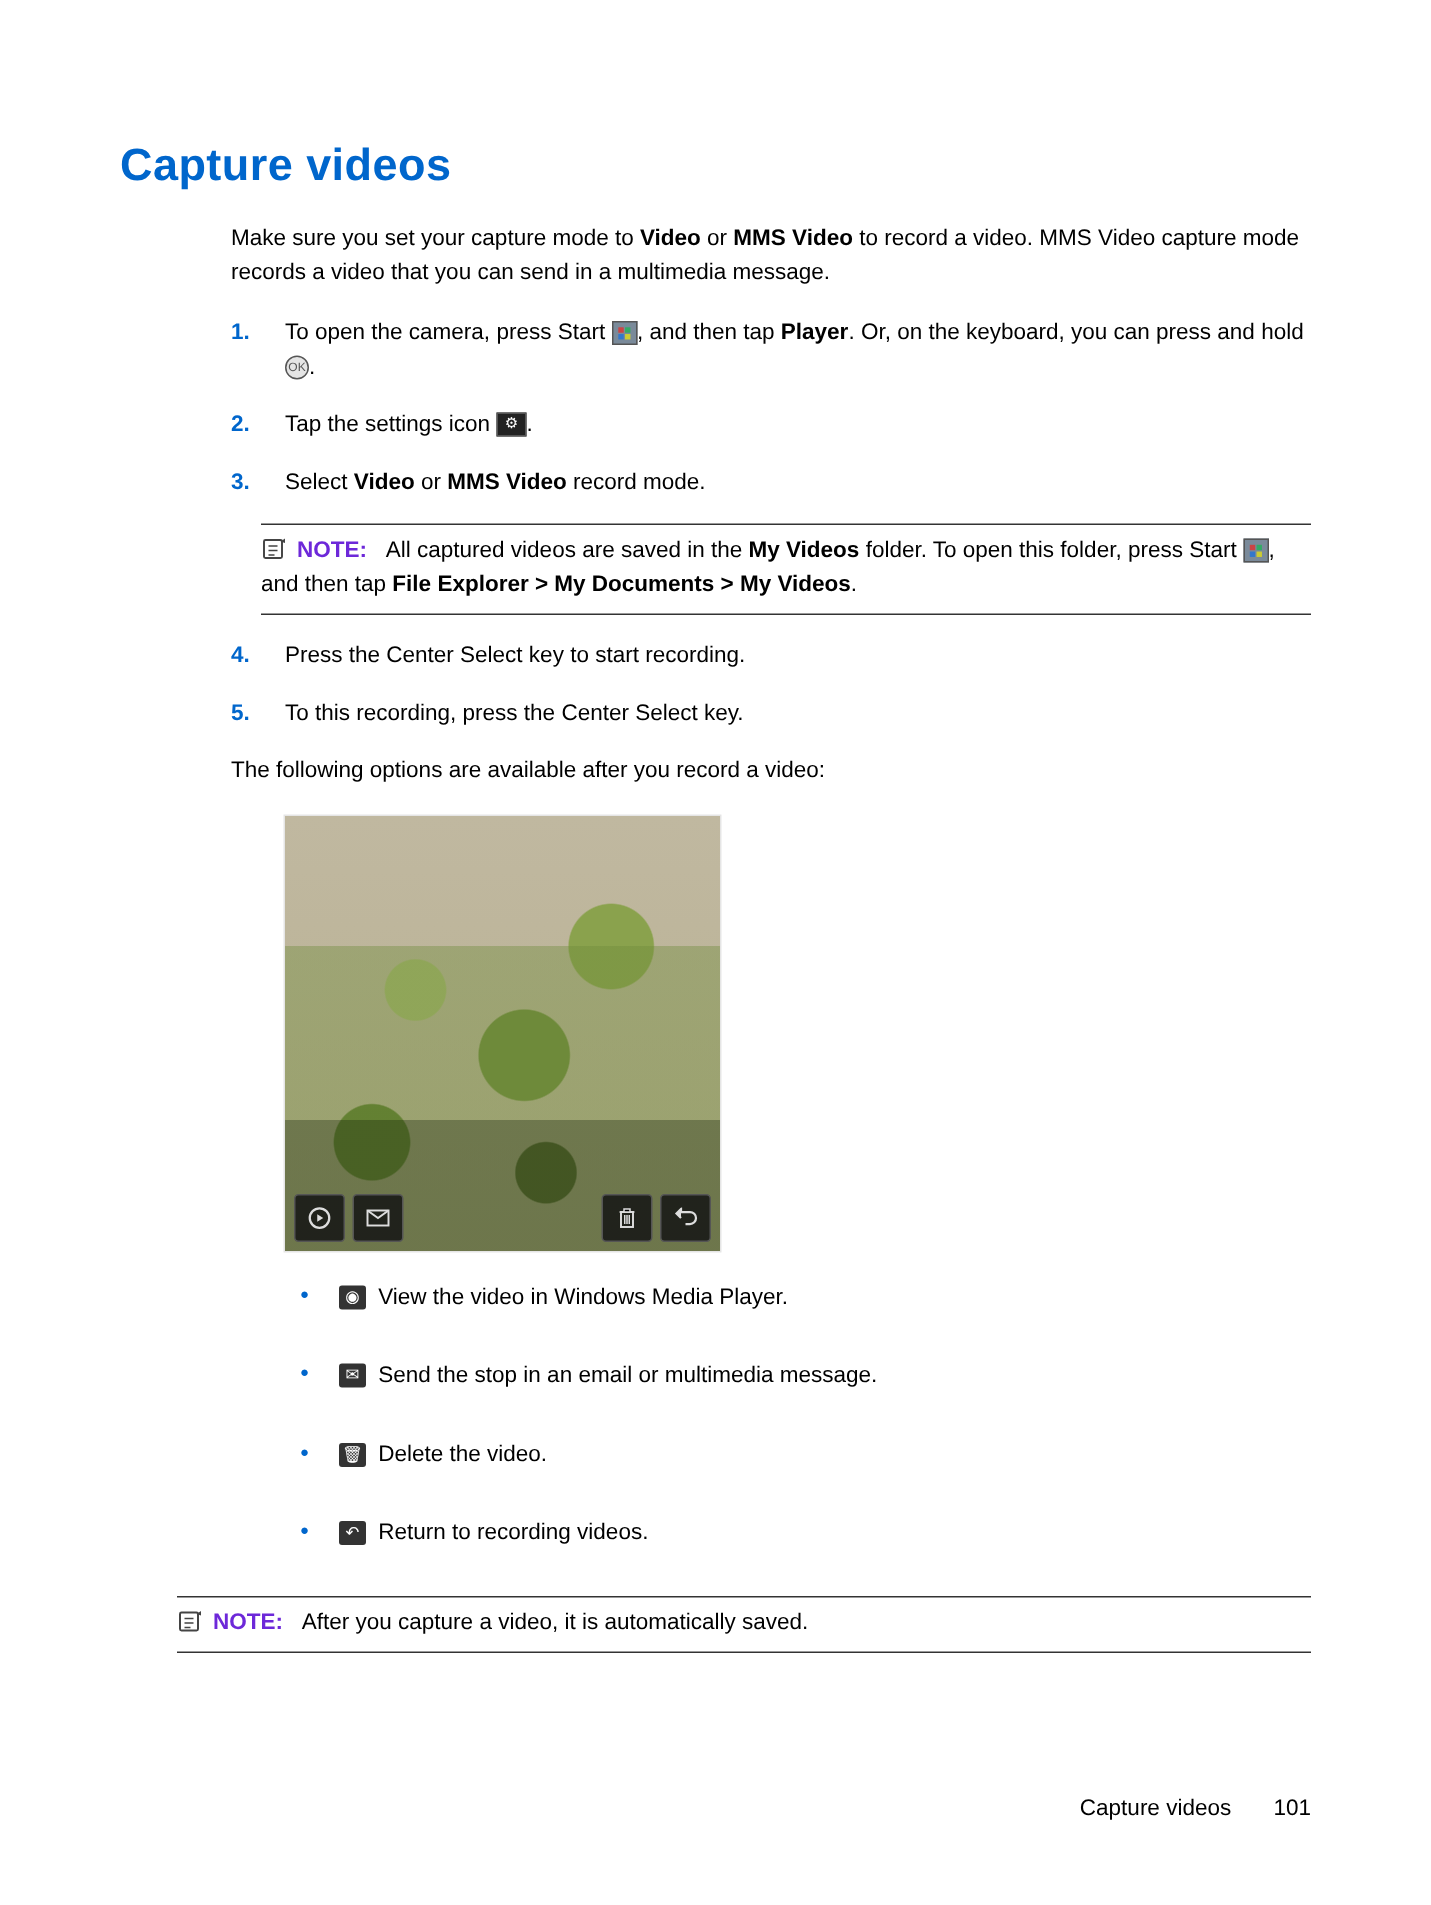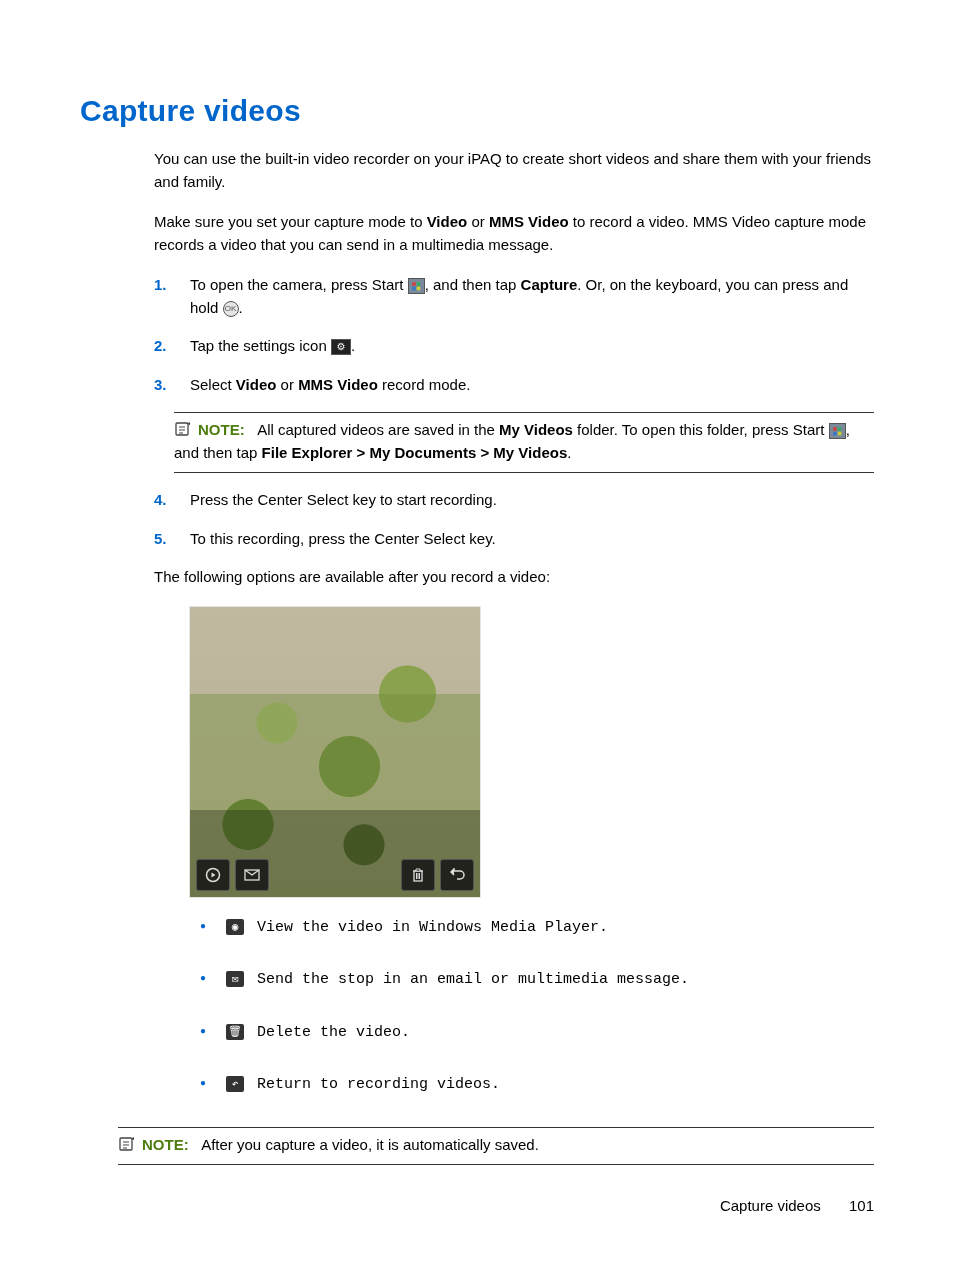--- a/index.html
+++ b/index.html
@@ -51,21 +51,21 @@
     border-top: 1px solid #333;
     border-bottom: 1px solid #333;
     padding: 6px 0 8px 0;
     margin: 12px 0 16px 0;
     position: relative;
   }
   .note-block.indented {
     margin-left: 20px;
   }
   .note-label {
-    color: #4d7c0f;
+    color: #6d28d9;
     font-weight: bold;
   }
   .inline-icon {
     display: inline-block;
     width: 15px;
     height: 14px;
     vertical-align: middle;
     background: #7a8a9a;
     border: 1px solid #555;
     position: relative;
@@ -164,21 +164,20 @@
   }
   ul.options {
     list-style: none;
     padding: 0;
     margin: 0 0 20px 36px;
   }
   ul.options li {
     position: relative;
     padding-left: 36px;
     margin-bottom: 30px;
-    font-family: Liberation Mono, monospace;
   }
   ul.options li::before {
     content: "●";
     color: #0066cc;
     position: absolute;
     left: 10px;
     top: 2px;
     font-size: 10px;
   }
   .footer {
@@ -191,30 +190,29 @@
 </style>
 </head>
 <body>
 
 <div class="page">
 
   <h1 class="title">Capture videos</h1>
 
   <div class="body-content">
 
-    <p>You can use the built-in video recorder on your iPAQ to create short videos and share them with your friends and family.</p>
 
     <p>
       <span>Make sure you set your capture mode to </span><b>Video</b><span> or </span><b>MMS Video</b><span> to record a video. MMS Video capture mode records a video that you can send in a multimedia message.</span>
     </p>
 
     <ol class="steps">
       <li>
         <span class="step-num">1.</span>
-        <span>To open the camera, press Start </span><span class="inline-icon flag"></span><span>, and then tap </span><b>Capture</b><span>. Or, on the keyboard, you can press and hold </span><span class="inline-icon ok">OK</span><span>.</span>
+        <span>To open the camera, press Start </span><span class="inline-icon flag"></span><span>, and then tap </span><b>Player</b><span>. Or, on the keyboard, you can press and hold </span><span class="inline-icon ok">OK</span><span>.</span>
       </li>
       <li>
         <span class="step-num">2.</span>
         <span>Tap the settings icon </span><span class="inline-icon settings"></span><span>.</span>
       </li>
       <li>
         <span class="step-num">3.</span>
         <span>Select </span><b>Video</b><span> or </span><b>MMS Video</b><span> record mode.</span>
       </li>
     </ol>

